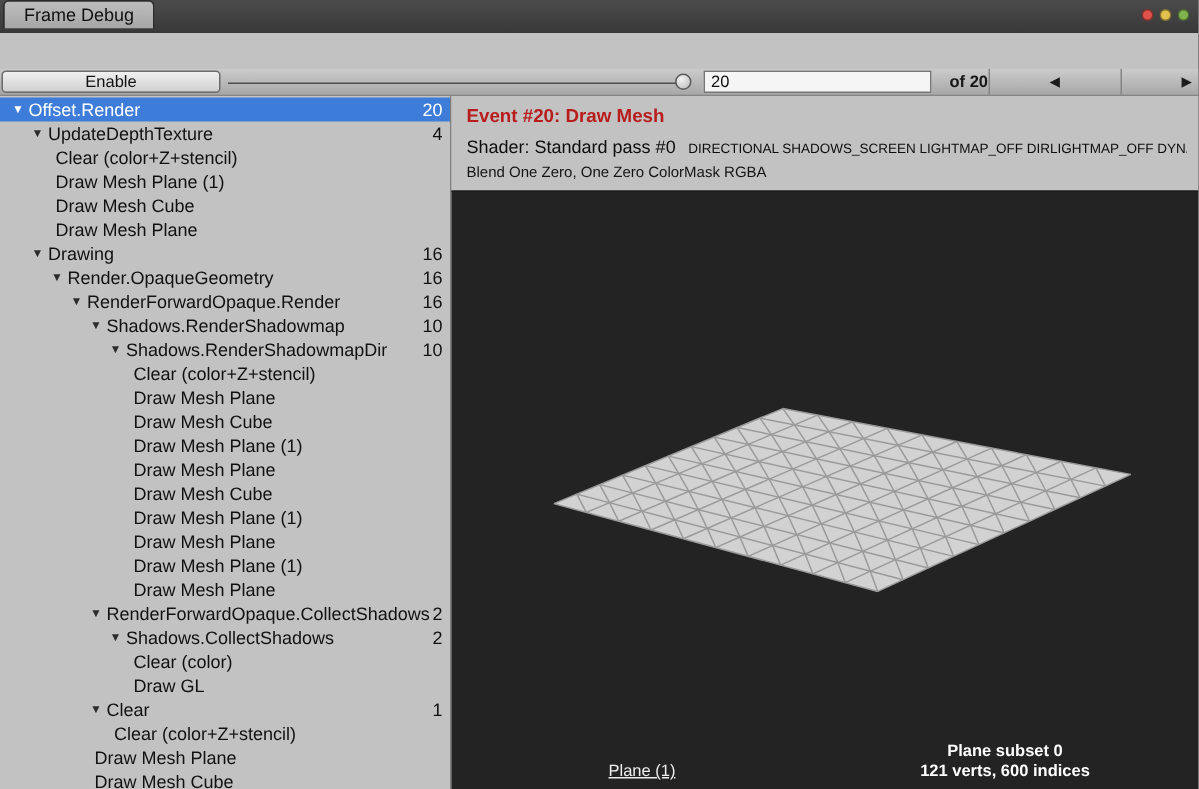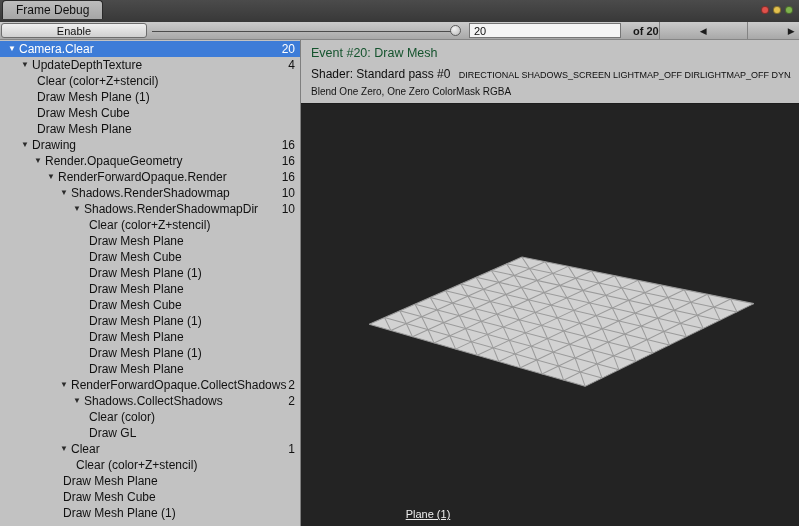--- a/index.html
+++ b/index.html
@@ -28,21 +28,21 @@
     display:flex; align-items:center;
   }
   .win-dots { position:absolute; right:6px; top:6px; display:flex; gap:4px; }
   .dot { width:8px; height:8px; border-radius:50%; border:1px solid rgba(0,0,0,.4); }
 
   
   .toolbar {
     flex:0 0 18px; height:18px;
     background:linear-gradient(#cbcbcb,#a8a8a8);
     border-bottom:1px solid #858585;
-    display:flex; align-items:center;
+    display:flex; align-items:center;margin-top:24px;
   }
   .enable-btn {
     flex:0 0 146px; height:15px; margin:0 3px 0 1px;
     background:linear-gradient(#f0f0f0,#d0d0d0);
     border:1px solid #6d6d6d; border-radius:3px;
     font-size:11px; color:#111;
     display:flex; align-items:center; justify-content:center;
     font-family:inherit;
   }
   .slider { position:relative; flex:0 0 312px; height:16px; }
@@ -77,21 +77,21 @@
   }
   .row { height:16px; display:flex; align-items:center; font-size:12px; color:#111; white-space:nowrap; }
   .row .tri { flex:0 0 11px; width:11px; font-size:8px; color:#2b2b2b; line-height:16px; }
   .row .lbl { flex:1 1 auto; overflow:hidden; }
   .row .cnt { flex:0 0 auto; padding-right:5px; }
   .row.sel { background:var(--selection,#3d7cd8); color:#fff; }
   .row.sel .tri { color:#fff; }
 
   .details { flex:1; display:flex; flex-direction:column; min-width:0; }
   .info { padding:6px 8px 5px 10px; background:#c2c2c2; }
-  .info .title { font-size:12.5px; font-weight:normal; color:#14532d; margin-bottom:7px; line-height:14px; }
+  .info .title { font-size:12.5px; font-weight:bold; color:#b91c1c; margin-bottom:7px; line-height:14px; }
   .shader-line { font-size:12px; color:#0d0d0d; margin-bottom:4px; white-space:nowrap; overflow:hidden; line-height:14px; }
   .shader-line .kw { font-size:9px; margin-left:5px; }
   .small-line { font-size:10px; color:#141414; margin-bottom:4px; white-space:nowrap; overflow:hidden; line-height:12px; }
   .small-line:last-child { margin-bottom:0; }
 
   .preview {
     flex:1; position:relative;
     background:var(--preview_bg,#232323);
     border-top:1px solid #1c1c1c;
     overflow:hidden;
@@ -137,21 +137,21 @@
     <div class="nav-btn">
       <span>▶</span>
     </div>
   </div>
 
   <div class="content">
 
     <div class="tree" id="tree">
         <div class="row sel" style="padding-left: 8px;">
           <span class="tri">▼</span>
-          <span class="lbl">Camera.Clear</span>
+          <span class="lbl">Offset.Render</span>
           <span class="cnt">20</span>
         </div>
         <div class="row" style="padding-left: 21px;">
           <span class="tri">▼</span>
           <span class="lbl">UpdateDepthTexture</span>
           <span class="cnt">4</span>
         </div>
         <div class="row" style="padding-left: 37px;">
           <span class="lbl">Clear (color+Z+stencil)</span>
         </div>
@@ -384,17 +384,21 @@
             <line x1="316.6" y1="257.0" x2="311.4" y2="243.5" stroke="#9a9a9a" stroke-width="1"></line>
             <line x1="333.4" y1="249.0" x2="328.1" y2="235.6" stroke="#9a9a9a" stroke-width="1"></line>
             <line x1="350.2" y1="241.0" x2="344.7" y2="227.8" stroke="#9a9a9a" stroke-width="1"></line>
             <line x1="367.0" y1="233.0" x2="361.3" y2="219.9" stroke="#9a9a9a" stroke-width="1"></line>
             <line x1="383.8" y1="225.0" x2="378.0" y2="212.1" stroke="#9a9a9a" stroke-width="1"></line>
             <line x1="400.6" y1="217.0" x2="394.6" y2="204.2" stroke="#9a9a9a" stroke-width="1"></line>
             <line x1="417.4" y1="209.0" x2="411.3" y2="196.4" stroke="#9a9a9a" stroke-width="1"></line>
             <line x1="434.2" y1="201.0" x2="427.9" y2="188.5" stroke="#9a9a9a" stroke-width="1"></line>
           </svg>
         <div class="mesh-label">Plane (1)</div>
+        <div class="stats">
+          <div>Plane subset 0</div>
+          <div>121 verts, 600 indices</div>
+        </div>
       </div>
     </div>
 
   </div>
 </div>
 
 </body></html>

